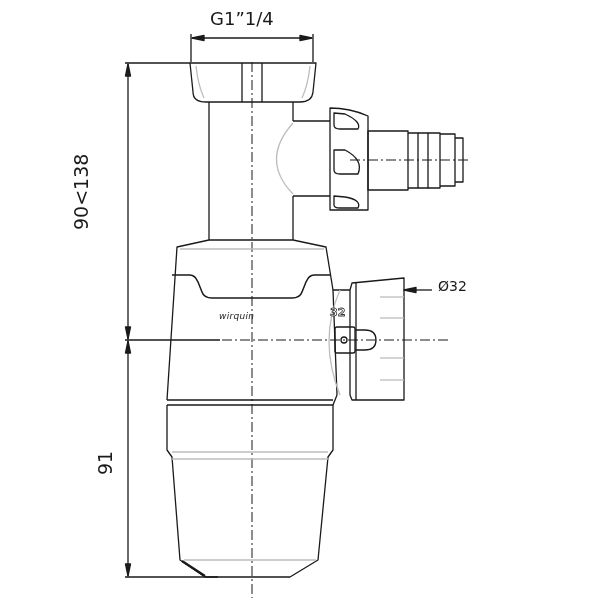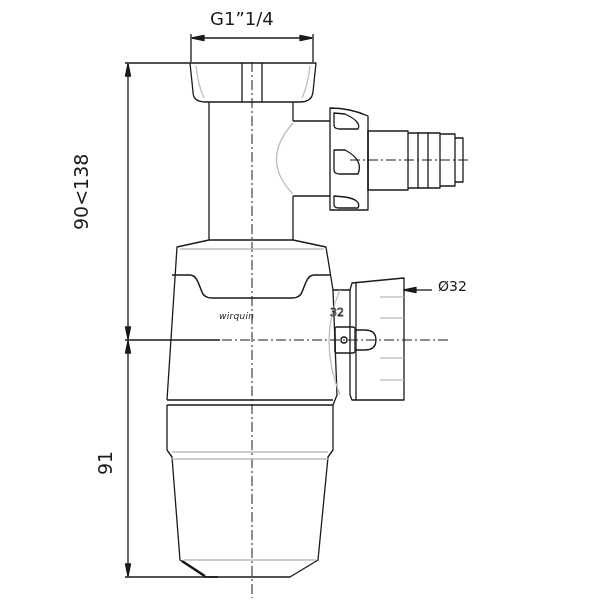--- a/index.html
+++ b/index.html
@@ -4,21 +4,21 @@
   <style>
     html, body { margin: 0; padding: 0; background: #ffffff; }
     body { width: 600px; height: 600px; overflow: hidden; position: relative; font-family: "DejaVu Sans", sans-serif; }
     #drawing { position: absolute; left: 0; top: 0; width: 600px; height: 600px; }
     .label { position: absolute; font-family: "DejaVu Sans", sans-serif; color: #1a1a1a; white-space: nowrap; }
     #lbl-top { left: 210px; top: 8px; font-size: 18px; }
     #lbl-outlet { left: 438px; top: 278px; font-size: 14px; }
     #lbl-h1 { left: 70px; top: 230px; font-size: 19px; transform: rotate(-90deg); transform-origin: left top; }
     #lbl-h2 { left: 94px; top: 475px; font-size: 19px; transform: rotate(-90deg); transform-origin: left top; }
     #lbl-brand { left: 219px; top: 282px; font-size: 9px; font-style: italic; font-weight: normal; letter-spacing: 0.3px; color: #222; margin-top: 29px; }
-    #lbl-size { left: 330px; top: 306px; font-size: 11px; font-weight: normal; color: #fff; -webkit-text-stroke: 0.8px #333; }
+    #lbl-size { left: 330px; top: 306px; font-size: 11px; font-weight: bold; color: #fff; -webkit-text-stroke: 0.8px #333; }
   </style>
 </head>
 <body>
 
 <svg id="drawing" viewBox="0 0 600 600" xmlns="http://www.w3.org/2000/svg">
   <g fill="none" stroke="#1a1a1a" stroke-width="1.3" stroke-linejoin="round">
 
     <g>
       <line x1="191" y1="34" x2="191" y2="62"></line>
       <line x1="313" y1="34" x2="313" y2="62"></line>

